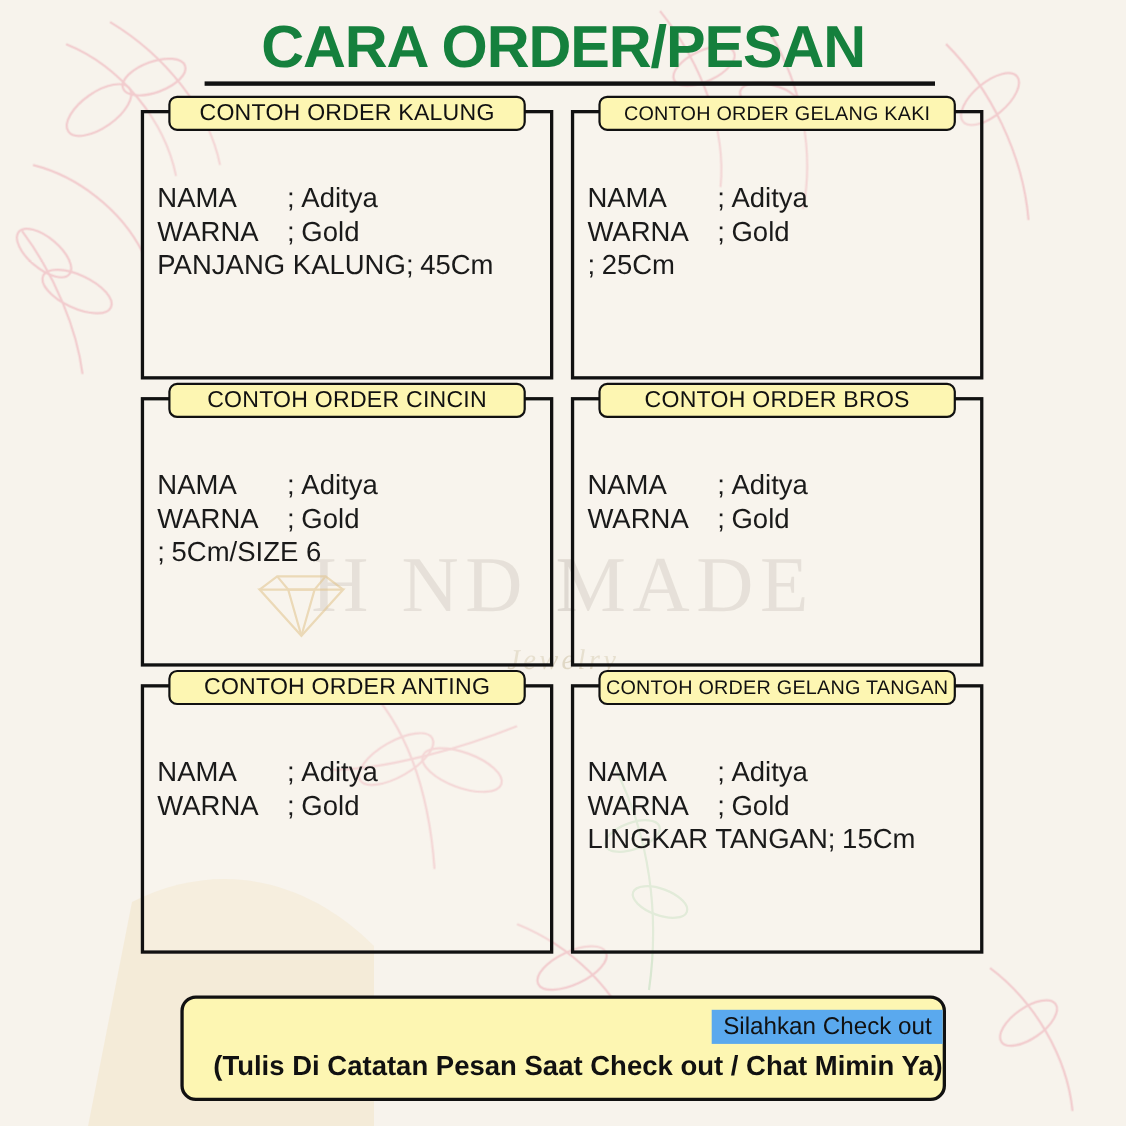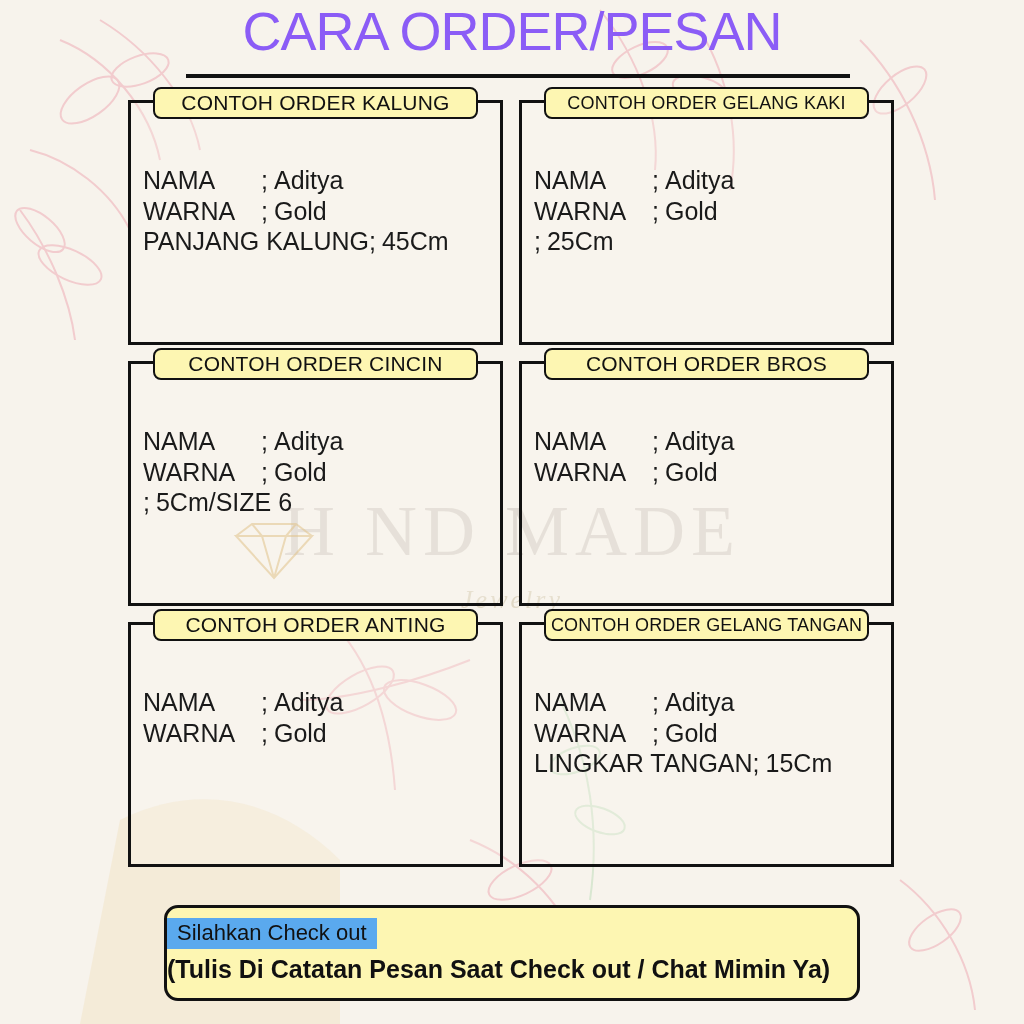--- a/index.html
+++ b/index.html
@@ -64,28 +64,28 @@
   
   .page {
     position: relative;
     z-index: 2;
     width: 1024px;
     height: 1024px;
   }
 
   .title {
     position: absolute;
-    top: 0;
+    top: 12px;
     left: 0;
     right: 0;
     text-align: center;
     font-size: 54px;
-    font-weight: normal;
+    font-weight: bold;
     letter-spacing: -1px;
-    color: #8b5cf6;
+    color: #15803d;
     font-family: "Liberation Sans", sans-serif;
   }
   .title-underline {
     position: absolute;
     top: 74px;
     left: 186px;
     width: 664px;
     height: 4px;
     background: #111;
   }
@@ -156,21 +156,21 @@
   .footer {
     position: absolute;
     left: 164px;
     top: 905px;
     width: 696px;
     height: 96px;
     background: #fdf6b2;
     border: 3px solid #111;
     border-radius: 14px;
     box-sizing: border-box;
-    text-align: left;
+    text-align: right;
   }
   .footer-top {
     display: inline-block;
     margin-top: 10px;
     background: #5aa9ee;
     color: #111;
     font-size: 22px;
     padding: 2px 10px 3px 10px;
   }
   .footer-main {

